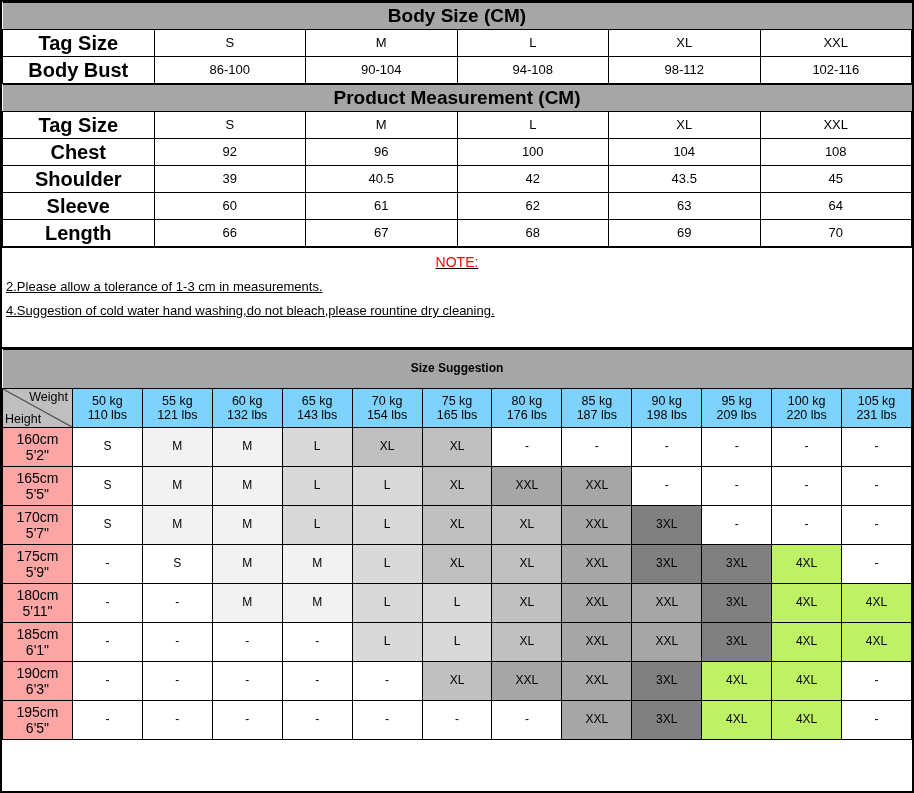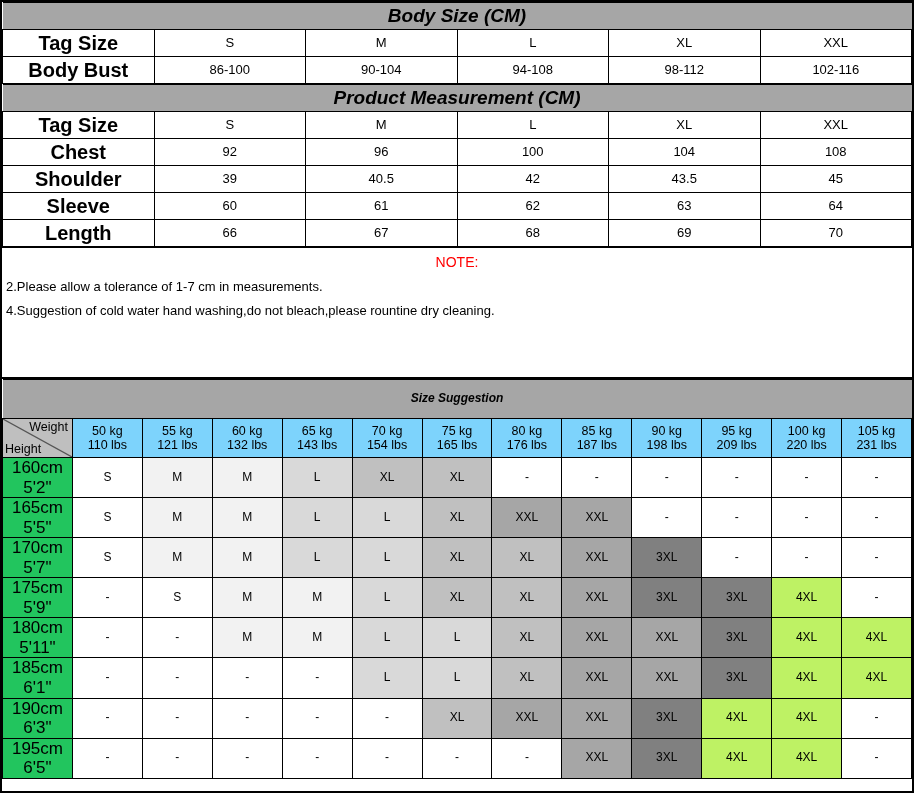--- a/index.html
+++ b/index.html
@@ -35,36 +35,36 @@
     padding: 0;
     line-height: 1.15;
   }
   .band {
     background: #a6a6a6;
     font-weight: bold;
     font-size: 19px;
     height: 36px;
     border-left: none;
     border-right: none;
-    font-style: italic;
   }
   .rowlabel {
     font-weight: bold;
     font-size: 20px;
   }
   .t1 td { height: 26px; }
   .t1 .rowlabel { width: 224px; }
 
   
   .notes {
     border-top: 1px solid #000000;
     border-bottom: 2px solid #000000;
     padding: 6px 0 16px 0;
     box-sizing: border-box;
-    height: 132px;
+    height: 102px;
+    text-decoration: underline;
   }
   .note-title {
     color: #ff0000;
     text-align: center;
     font-size: 14px;
     margin-bottom: 9px;
   }
   .note-line {
     font-size: 13px;
     padding: 0 4px 0 4px;
@@ -75,22 +75,22 @@
   
   .grid td {
     font-size: 12px;
     height: 38px;
   }
   .grid .hdr {
     background: #7dd3fc;
     font-size: 12.5px;
   }
   .grid .hrow {
-    background: #22c55e;
-    font-size: 17px;
+    background: #fca5a5;
+    font-size: 14px;
     width: 87px;
   }
   .corner {
     background: #bfbfbf;
     position: relative;
     width: 87px;
     height: 44px;
     overflow: hidden;
     margin-top: 24px;
   }
@@ -190,21 +190,21 @@
         <td>67</td>
         <td>68</td>
         <td>69</td>
         <td>70</td>
       </tr>
     </tbody>
   </table>
 
   <div class="notes">
     <div class="note-title" style="color: rgb(255, 0, 0);">NOTE:</div>
-    <div class="note-line">2.Please allow a tolerance of 1-7 cm in measurements.</div>
+    <div class="note-line">2.Please allow a tolerance of 1-3 cm in measurements.</div>
     <div class="note-line">4.Suggestion of cold water hand washing,do not bleach,please rountine dry cleaning.</div>
   </div>
 
   <table class="grid">
     <tbody>
       <tr>
         <td class="band" colspan="13">Size Suggestion</td>
       </tr>
       <tr>
         <td class="corner">

